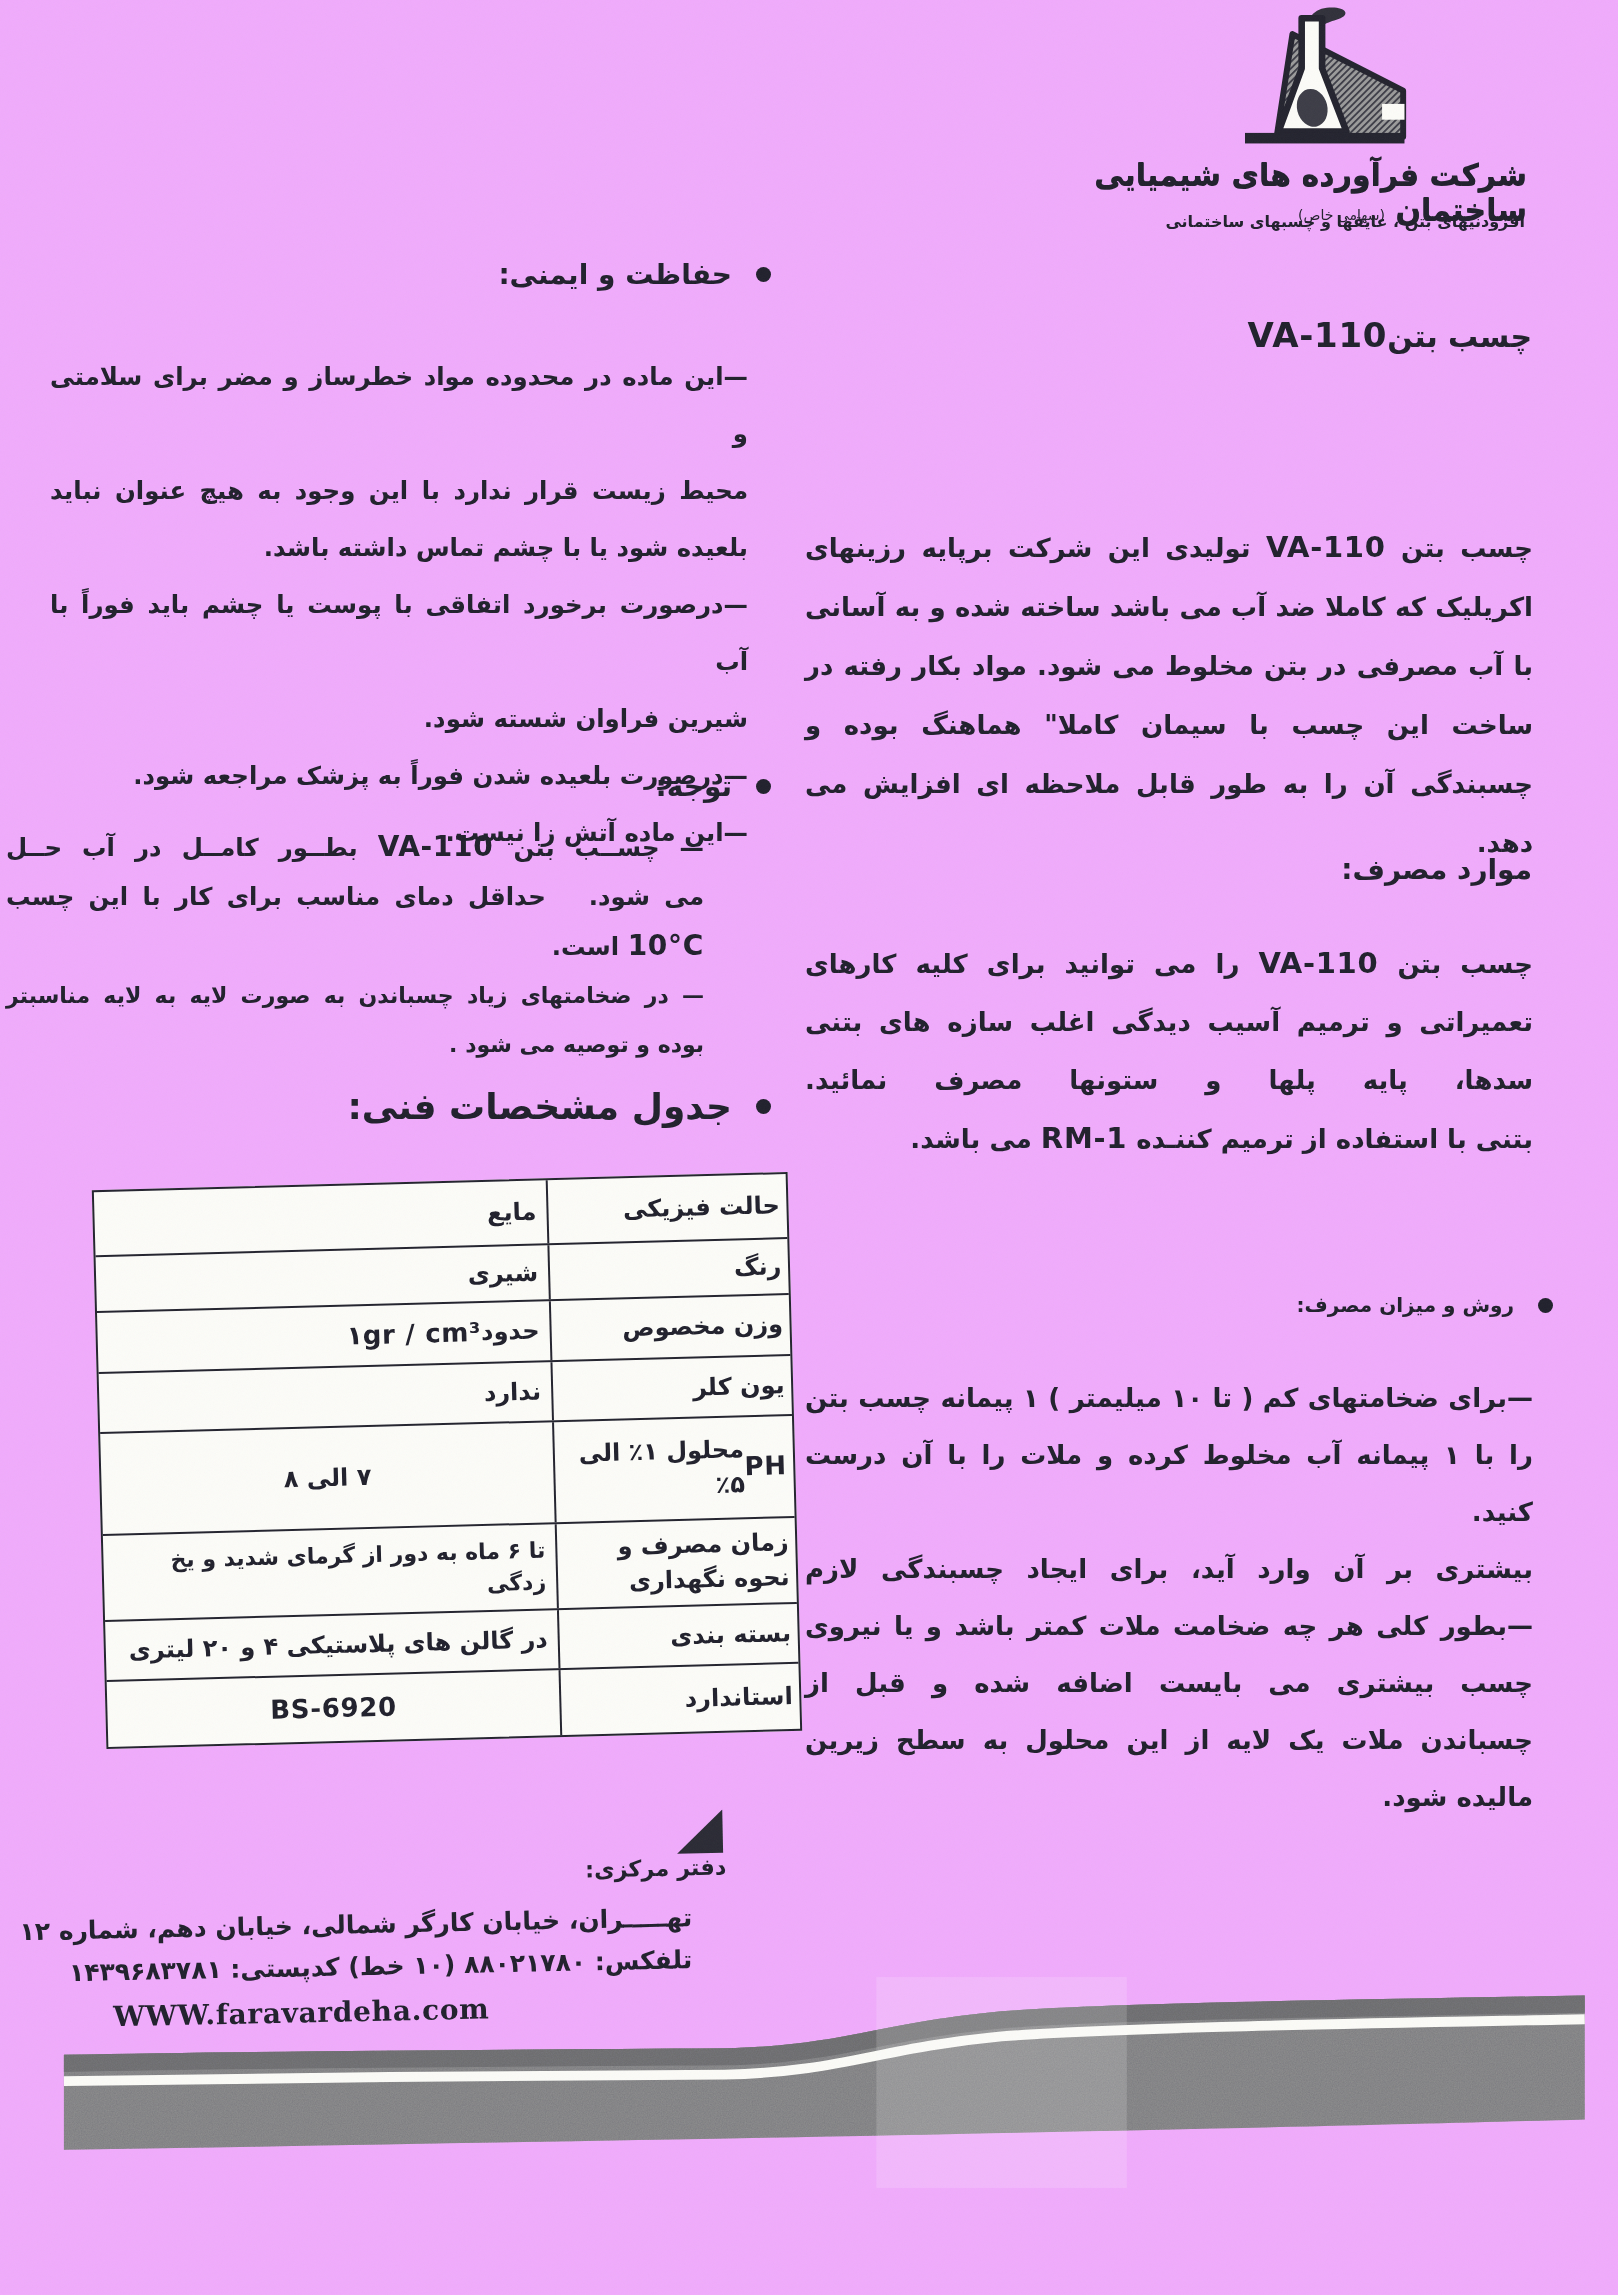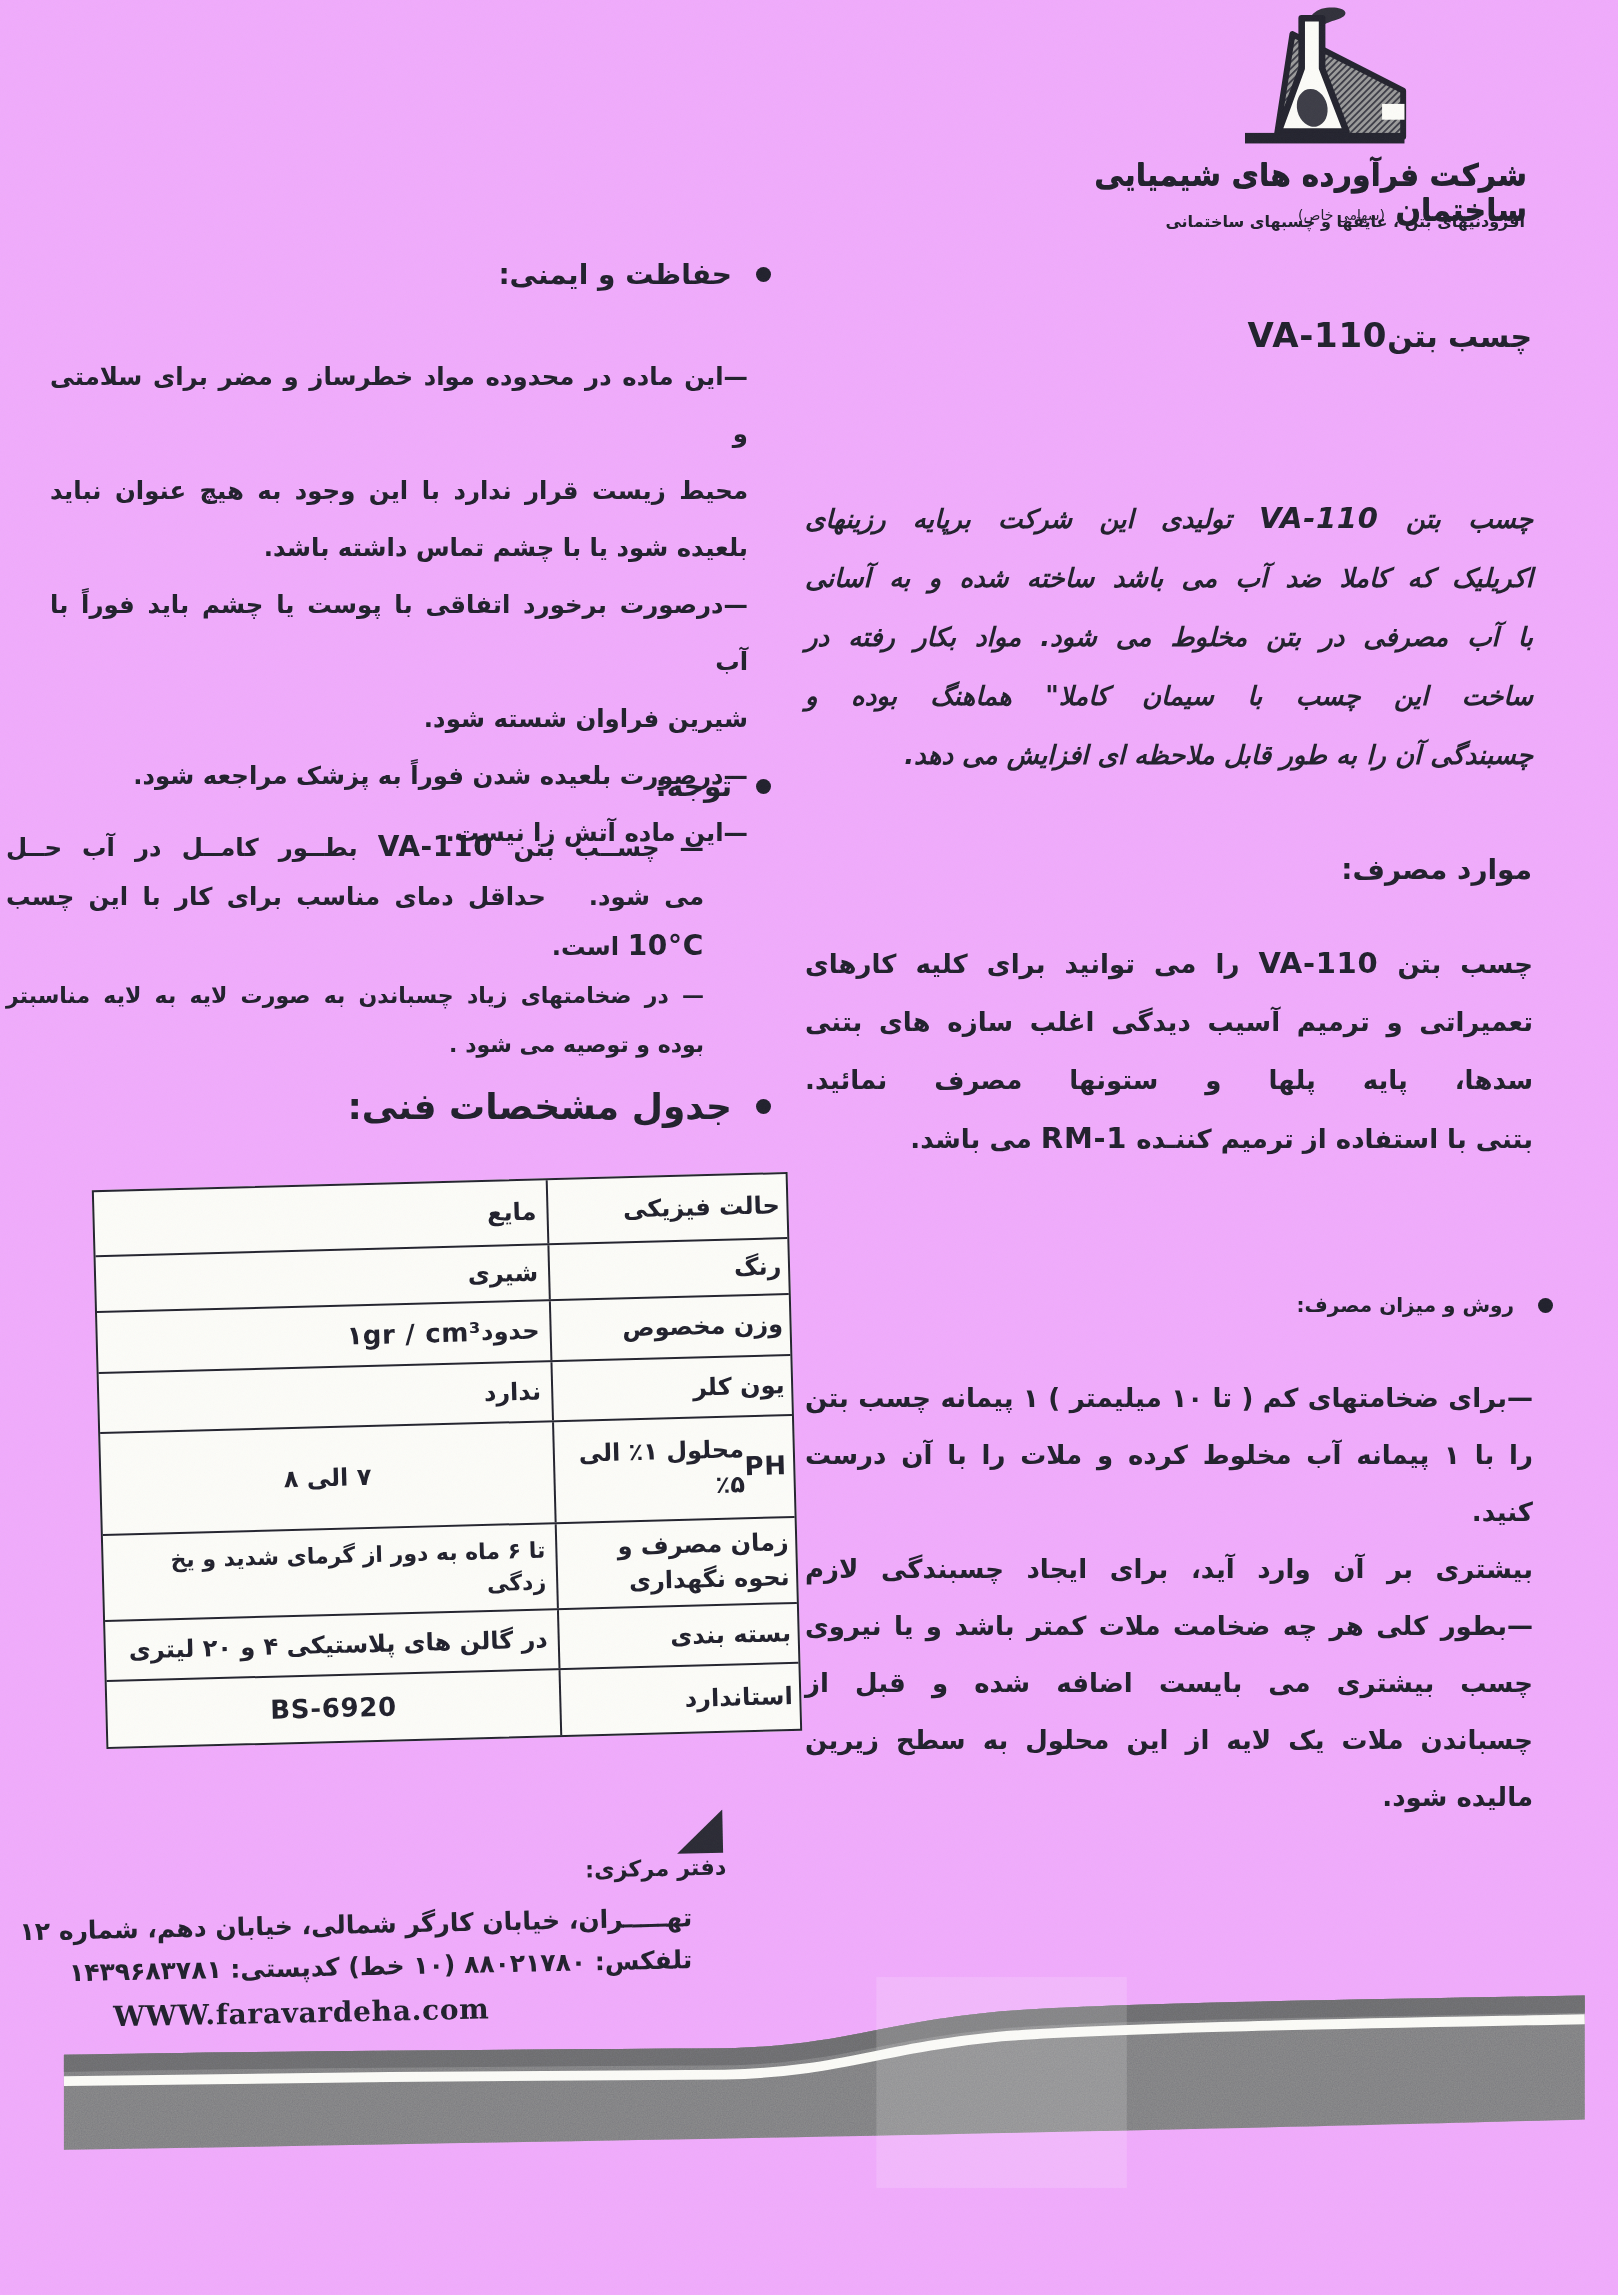--- a/index.html
+++ b/index.html
@@ -91,21 +91,21 @@
   </svg>
 
   <div class="abs coname" style="right:92px;top:157px;width:540px;">
     <span>شرکت فرآورده های شیمیایی ساختمان</span>
     <span class="cotype">(سهامی خاص)</span>
   </div>
   <div class="abs cotag" style="right:94px;top:212px;width:461px;">افزودنیهای بتن ، عایقها و چسبهای ساختمانی</div>
 
   <div class="abs ptitle" style="right:87px;top:315px;"><span>چسب بتن</span><span class="code">VA-110</span></div>
 
-  <div class="abs para rcol-text" style="right:86px;top:489px;width:728px;font-style:italic;">
+  <div class="abs para rcol-text" style="right:86px;top:518px;width:728px;">
       <div class="tl"><span>چسب بتن </span><span class="code">VA-110</span><span> تولیدی این شرکت برپایه رزینهای</span></div>
       <div class="tl">اکریلیک که کاملا ضد آب می باشد ساخته شده و به آسانی</div>
       <div class="tl">با آب مصرفی در بتن مخلوط می شود. مواد بکار رفته در</div>
       <div class="tl">ساخت این چسب با سیمان کاملا" هماهنگ بوده و</div>
       <div class="tl">چسبندگی آن را به طور قابل ملاحظه ای افزایش می دهد.</div>
     </div>
 
   <div class="abs sechead" style="right:87px;top:853px;font-size:28px;">
     <span>موارد مصرف:</span>
   </div>

